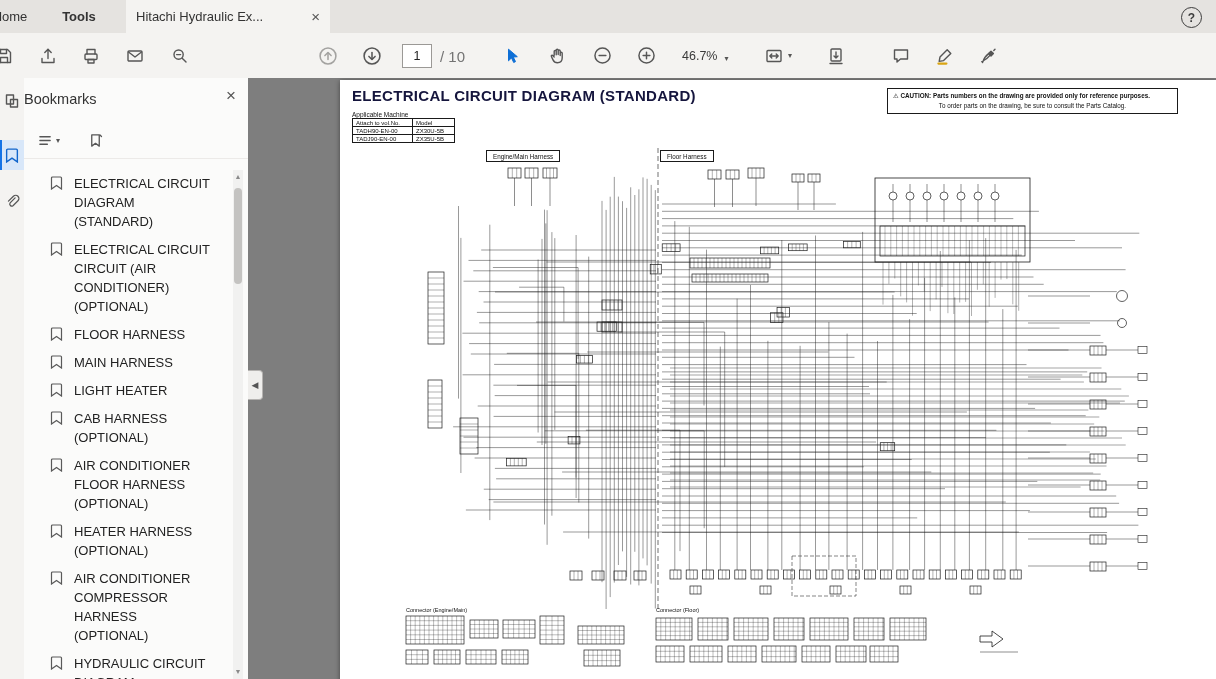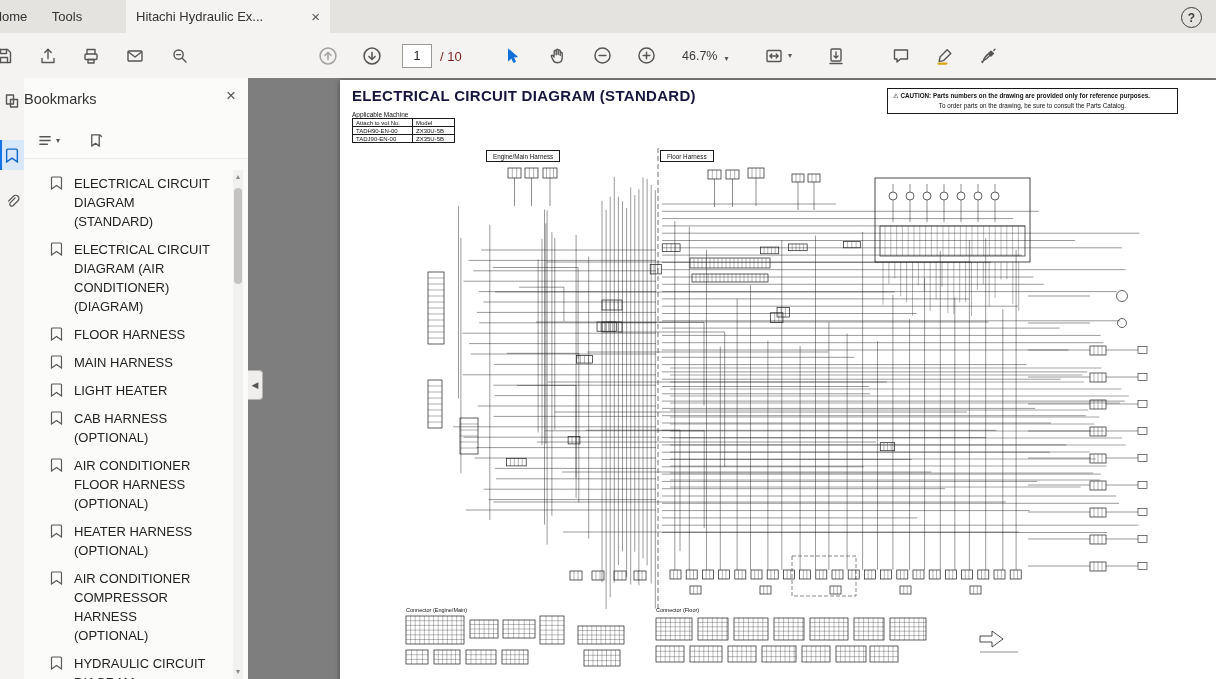--- a/index.html
+++ b/index.html
@@ -3,37 +3,37 @@
 <meta charset="utf-8">
 <style>
   html,body{margin:0;padding:0;overflow:hidden;}
   .app{position:relative;width:1216px;height:679px;background:#7e7e7e;
        font-family:"Liberation Sans","DejaVu Sans",sans-serif;-webkit-font-smoothing:antialiased;}
   
   .tabbar{position:absolute;top:0;left:0;right:0;height:33px;background:#e5e3e0;}
   .tab{position:absolute;top:0;height:33px;display:flex;align-items:center;justify-content:center;
        font-size:13px;color:#333;cursor:default;white-space:nowrap;overflow:hidden;}
   .tab-home{left:-22px;width:64px;}
-  .tab-tools{left:34px;width:66px;}
+  .tab-tools{left:46px;width:66px;font-weight:bold;}
   .tab-doc{left:126px;width:184px;background:#f4f3f1;justify-content:flex-start;padding:0 10px;gap:10px;}
   .tab-doc .lbl{flex:1;overflow:hidden;text-overflow:ellipsis;}
   .tab-close{font-size:15px;color:#555;line-height:1;}
   .help-btn{position:absolute;right:14px;top:7px;width:19px;height:19px;border:1.6px solid #3d3d3d;
        border-radius:50%;display:flex;align-items:center;justify-content:center;font-size:12px;
        font-weight:bold;color:#3d3d3d;}
   
   .toolbar{position:absolute;top:33px;left:0;right:0;height:45px;background:#f4f3f1;border-bottom:1px solid #c6c4c1;}
   .tbtn{position:absolute;top:50%;transform:translateY(-50%);width:28px;height:28px;display:flex;
         align-items:center;justify-content:center;border-radius:3px;}
   .ic{stroke:#565656;fill:none;stroke-width:1.4;stroke-linecap:round;stroke-linejoin:round;}
   .ic-dis{stroke:#a3a2a0;}
   .pg-input{position:absolute;left:402px;top:50%;transform:translateY(-50%);width:28px;height:22px;
         border:1px solid #9b9996;background:#fff;text-align:center;font-size:12.5px;color:#222;
         font-family:inherit;padding:0;}
-  .pg-total{position:absolute;left:440px;top:50%;transform:translateY(-50%);font-size:13px;color:#7f1d1d;}
+  .pg-total{position:absolute;left:440px;top:50%;transform:translateY(-50%);font-size:15px;color:#737373;}
   .zoom-dd{position:absolute;left:682px;top:50%;transform:translateY(-50%);display:flex;align-items:flex-end;
         gap:7px;font-size:12.5px;color:#3a3a3a;}
   .caret{font-size:8px;color:#565656;}
   .fitgrp{position:absolute;left:764px;top:50%;transform:translateY(-50%);display:flex;align-items:center;gap:4px;}
   
   .rail{position:absolute;left:0;top:78px;width:24px;bottom:0;background:#f4f3f1;border-right:1px solid #dcdad7;}
   .rail-btn{position:absolute;left:0;width:24px;height:30px;display:flex;align-items:center;justify-content:center;}
   .rail-btn.active{background:#d8e7f9;box-shadow:inset 2px 0 0 #1473e6;}
   .panel{position:absolute;left:24px;top:78px;width:224px;bottom:0;background:#fbfbfa;border-right:1px solid #b5b3b0;}
   .panel-title{position:absolute;left:0;top:13px;font-size:14.5px;color:#333;}
@@ -244,21 +244,21 @@
       <div class="bm-item">
         <svg width="13" height="14" viewBox="0 0 13 14">
             <path d="M2.5 1h8a1 1 0 0 1 1 1v11l-5-3.6L1.5 13V2a1 1 0 0 1 1-1z" fill="none" stroke="#5a5a5a" stroke-width="1.2"></path>
           </svg>
         <span>ELECTRICAL CIRCUIT DIAGRAM (STANDARD)</span>
       </div>
       <div class="bm-item">
         <svg width="13" height="14" viewBox="0 0 13 14">
             <path d="M2.5 1h8a1 1 0 0 1 1 1v11l-5-3.6L1.5 13V2a1 1 0 0 1 1-1z" fill="none" stroke="#5a5a5a" stroke-width="1.2"></path>
           </svg>
-        <span>ELECTRICAL CIRCUIT DIAGRAM (AIR CONDITIONER) (DIAGRAM)</span>
+        <span>ELECTRICAL CIRCUIT CIRCUIT (AIR CONDITIONER) (OPTIONAL)</span>
       </div>
       <div class="bm-item">
         <svg width="13" height="14" viewBox="0 0 13 14">
             <path d="M2.5 1h8a1 1 0 0 1 1 1v11l-5-3.6L1.5 13V2a1 1 0 0 1 1-1z" fill="none" stroke="#5a5a5a" stroke-width="1.2"></path>
           </svg>
         <span>FLOOR HARNESS</span>
       </div>
       <div class="bm-item">
         <svg width="13" height="14" viewBox="0 0 13 14">
             <path d="M2.5 1h8a1 1 0 0 1 1 1v11l-5-3.6L1.5 13V2a1 1 0 0 1 1-1z" fill="none" stroke="#5a5a5a" stroke-width="1.2"></path>

